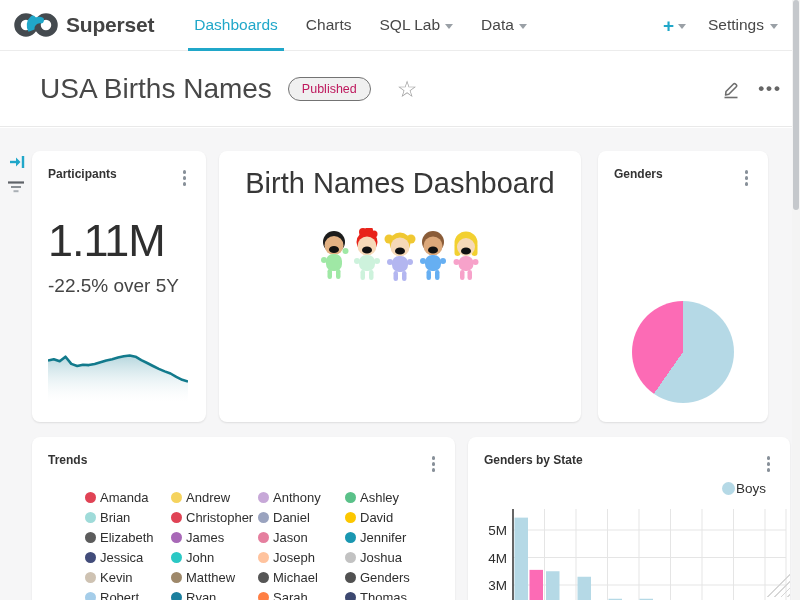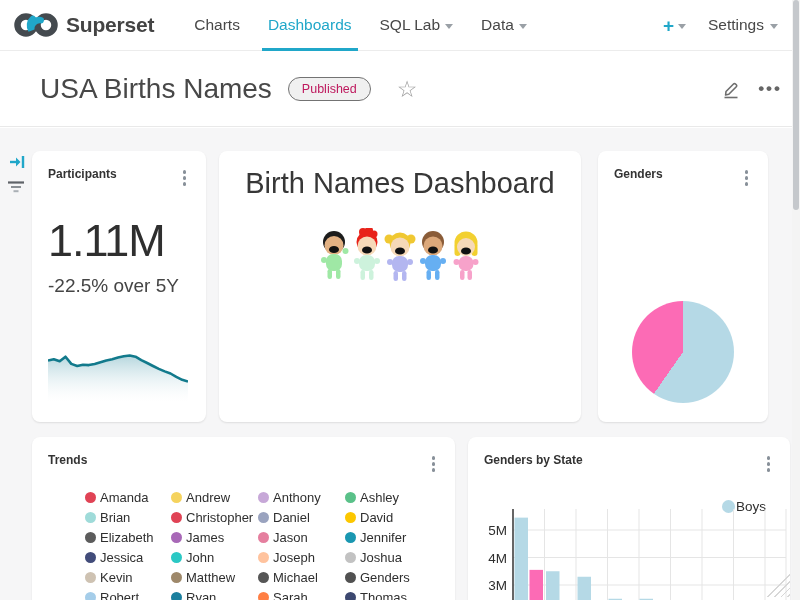--- a/index.html
+++ b/index.html
@@ -60,21 +60,21 @@
 
   
   .legend-grid { display:grid; grid-template-columns:86px 87px 87px 1fr; margin-left:37px;
     margin-top:16px; row-gap:6px; }
   .lg-item { display:flex; align-items:center; gap:4px; cursor:pointer; height:14px; }
   .lg-dot { width:11px; height:11px; border-radius:50%; flex:none; }
   .lg-label { font-size:13px; color:#2f2f2f; white-space:nowrap; }
 
   
   .gbs-legend { display:flex; justify-content:flex-end; align-items:center; gap:1px;
-    margin-top:24px; margin-right:24px; }
+    margin-top:6px; margin-right:24px; }
   .gbs-legend .lg-dot { width:13px; height:13px; }
   .gbs-legend .lg-label { font-size:13.5px; }
   .bar-svg { position:absolute; left:0; top:62px; }
   .resize-handle { position:absolute; right:0px; top:136px; width:24px; height:24px;
     clip-path:polygon(100% 0, 100% 100%, 0 100%);
     background:repeating-linear-gradient(135deg, transparent 0 3.5px, #d7d7d7 3.5px 4.7px);
     cursor:nwse-resize; }
 
   
   .scroll-track { position:absolute; right:0; top:0; width:8px; height:600px; background:#f4f4f4; }
@@ -89,25 +89,25 @@
 <div class="navbar">
   <div class="brand">
     <svg width="44" height="26" viewBox="0 0 44 26">
       <circle cx="12" cy="13" r="8.5" fill="none" stroke="#444a4f" stroke-width="6.5"></circle>
       <circle cx="32" cy="13" r="8.5" fill="none" stroke="#444a4f" stroke-width="6.5"></circle>
       <path d="M18 7.5 A8.5 8.5 0 0 0 18 18.5 A8.5 8.5 0 0 1 26 7.5" fill="none" stroke="#20A7C9" stroke-width="6.5" stroke-linecap="round" transform="rotate(8 22 13)"></path>
     </svg>
     <span class="brand-name">Superset</span>
   </div>
   <div class="nav-items">
+    <div class="nav-item active">
+      <span>Dashboards</span>
+    </div>
     <div class="nav-item">
       <span>Charts</span>
-    </div>
-    <div class="nav-item active">
-      <span>Dashboards</span>
     </div>
     <div class="nav-item">
       <span>SQL Lab</span>
       <span class="caret"></span>
     </div>
     <div class="nav-item">
       <span>Data</span>
       <span class="caret"></span>
     </div>
   </div>

